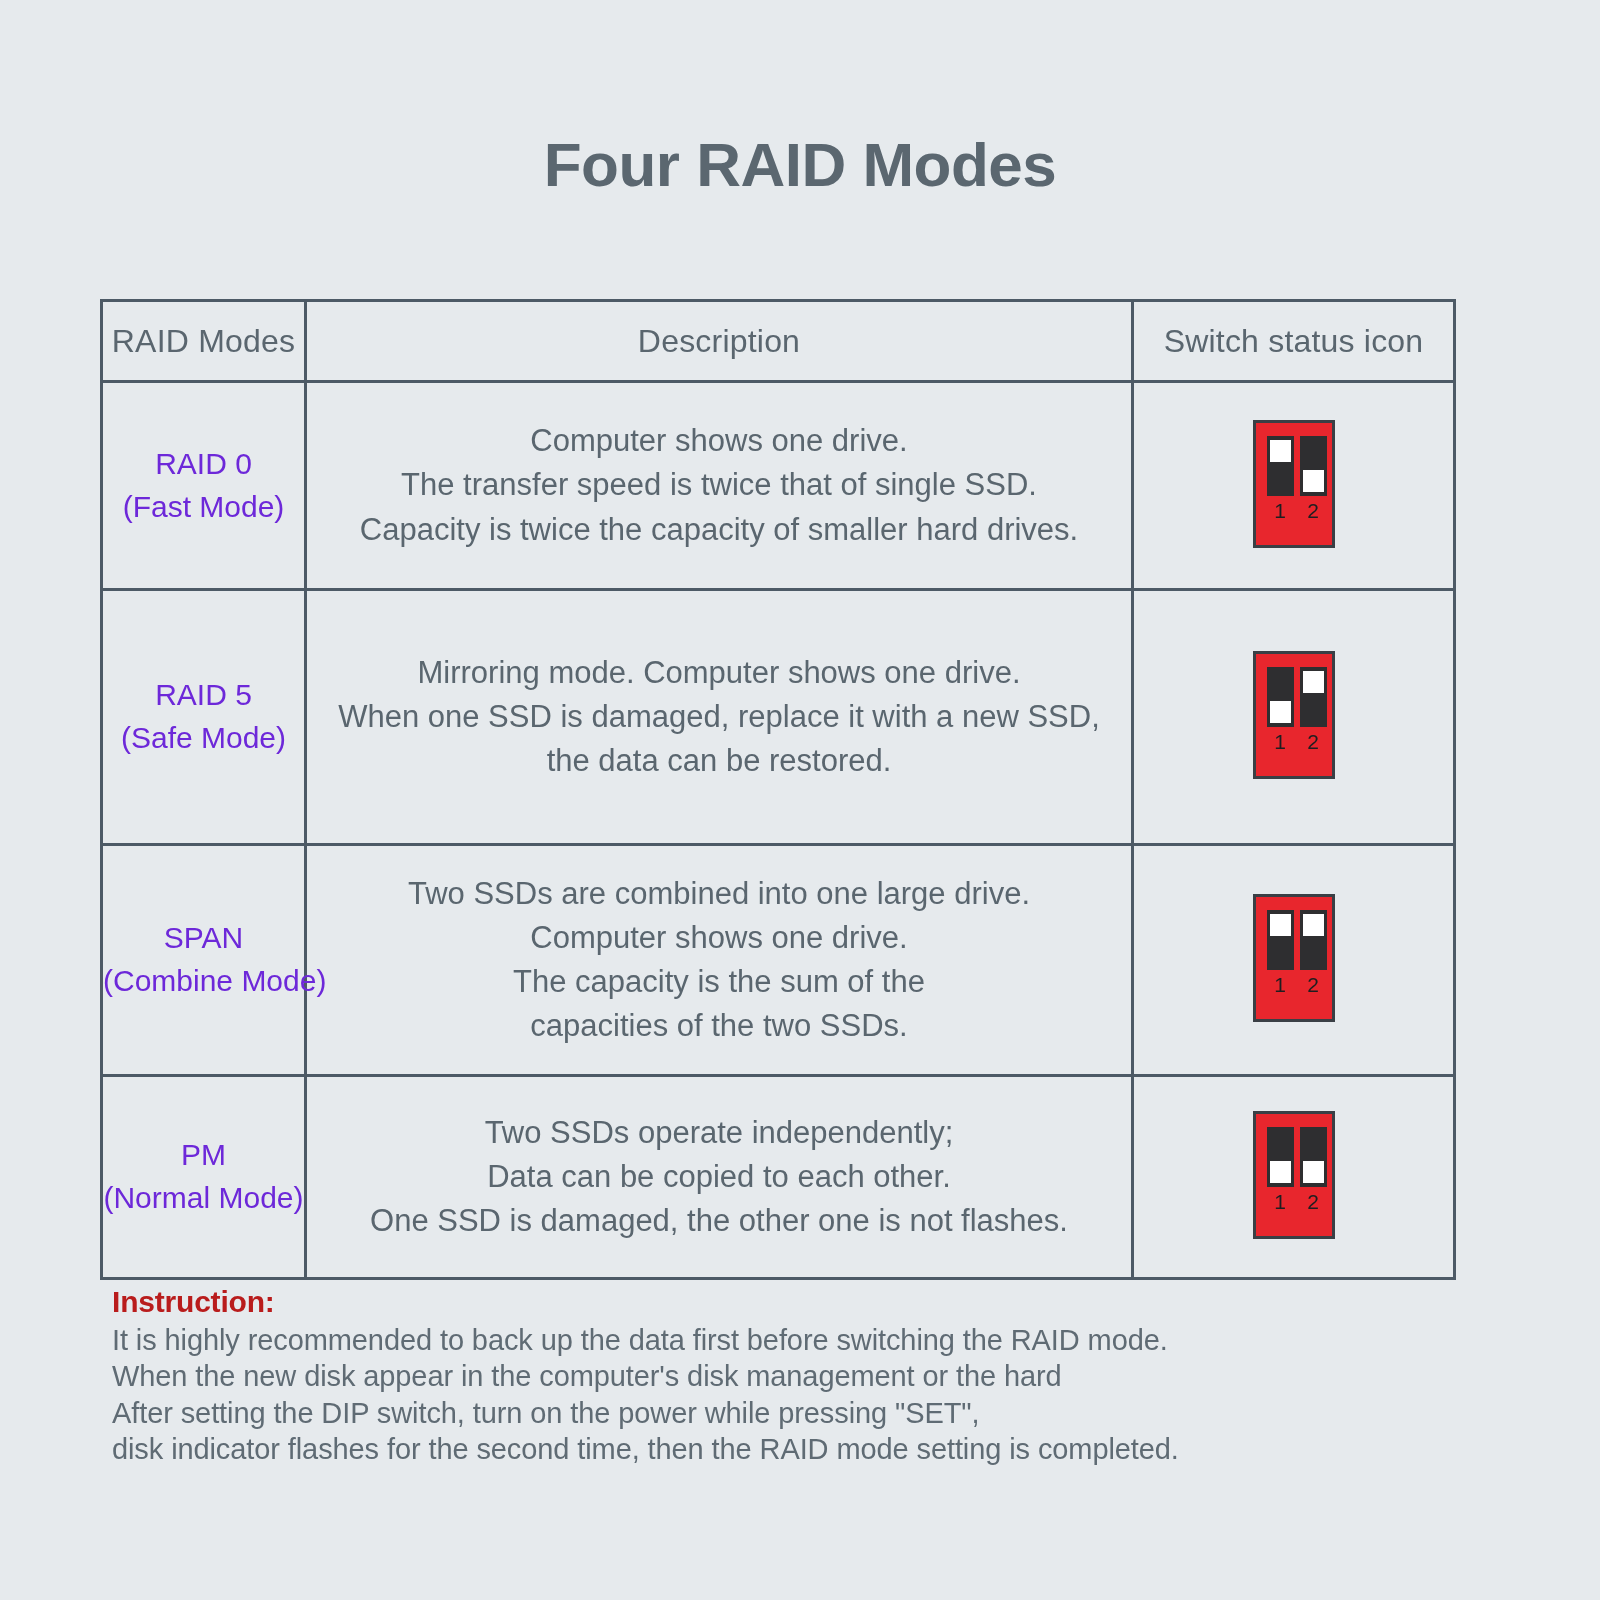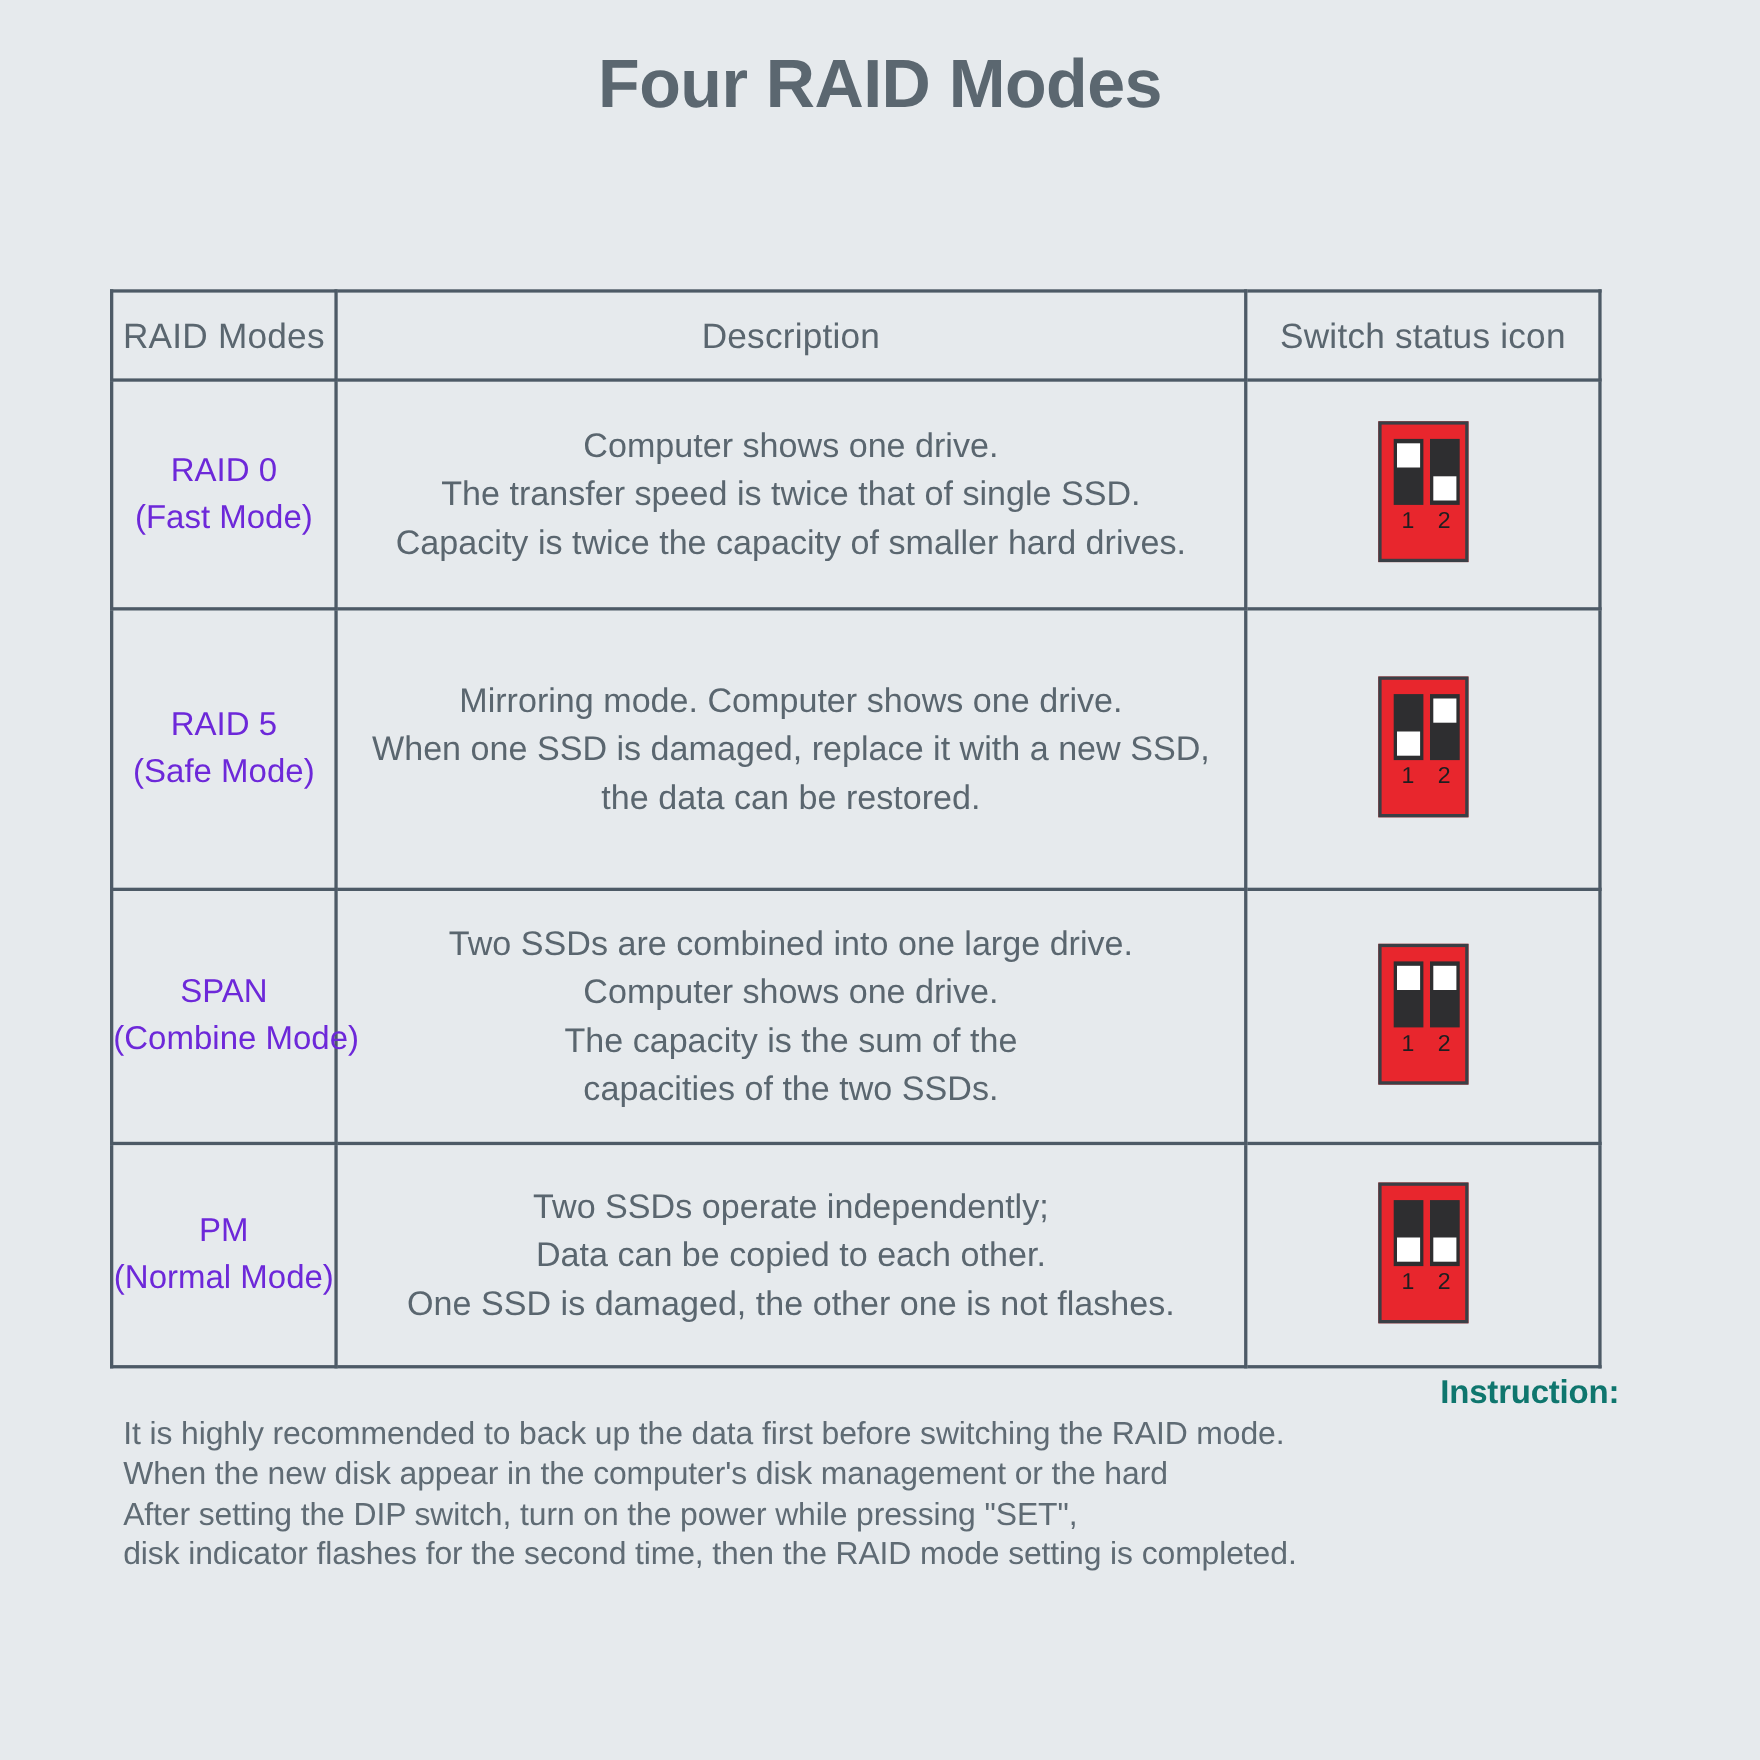--- a/index.html
+++ b/index.html
@@ -19,22 +19,23 @@
     width: 1600px;
     height: 1600px;
     box-sizing: border-box;
   }
   .title {
     text-align: center;
     font-size: 62px;
     font-weight: bold;
     color: #5b6770;
     letter-spacing: -0.5px;
-    padding-top: 44px;
+    padding-top: 96px;
     line-height: 1.05;
+    margin-top: 36px;
   }
 
   
   .table-wrap {
     position: absolute;
     left: 100px;
     top: 263px;
     width: 1353px;
   }
   table.raid {
@@ -136,25 +137,24 @@
 
   
   .instruction {
     position: absolute;
     left: 112px;
     top: 1246px;
     width: 1360px;
   }
   .instruction .ins-title {
     font-size: 30px;
-    color: #0f766e;
+    color: #b91c1c;
     font-weight: bold;
     line-height: 1.32;
     letter-spacing: -0.2px;
-    text-align: right;
   }
   .instruction .ins-line {
     font-size: 29px;
     color: #5f6b74;
     line-height: 1.26;
     letter-spacing: -0.1px;
     white-space: nowrap;
   }
 </style>
 </head>

